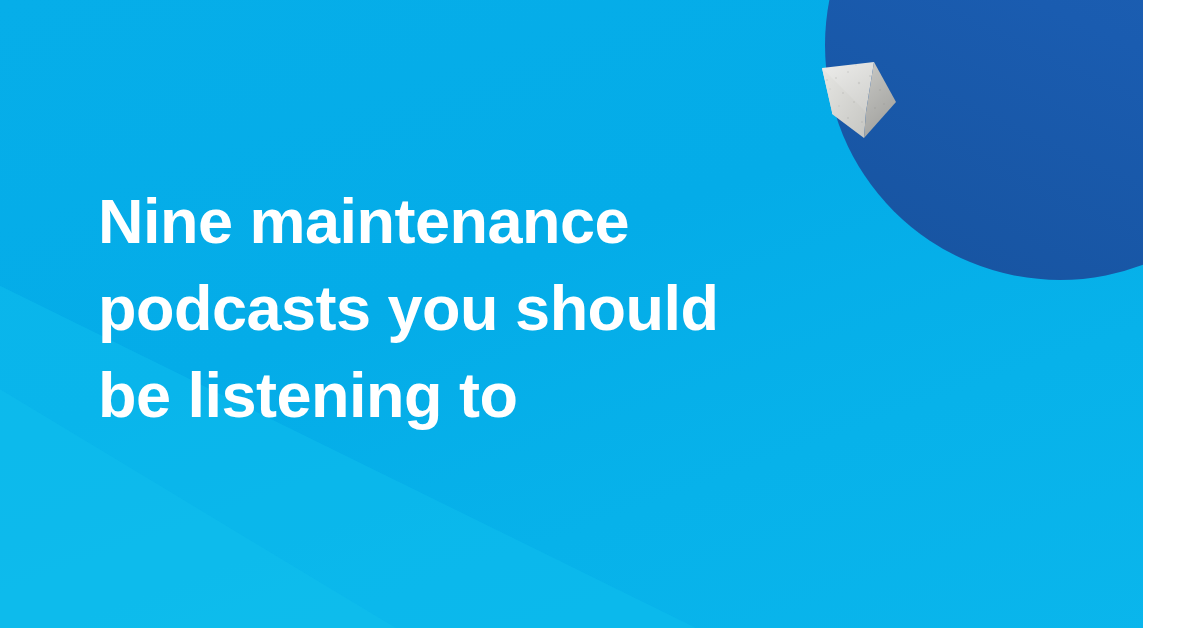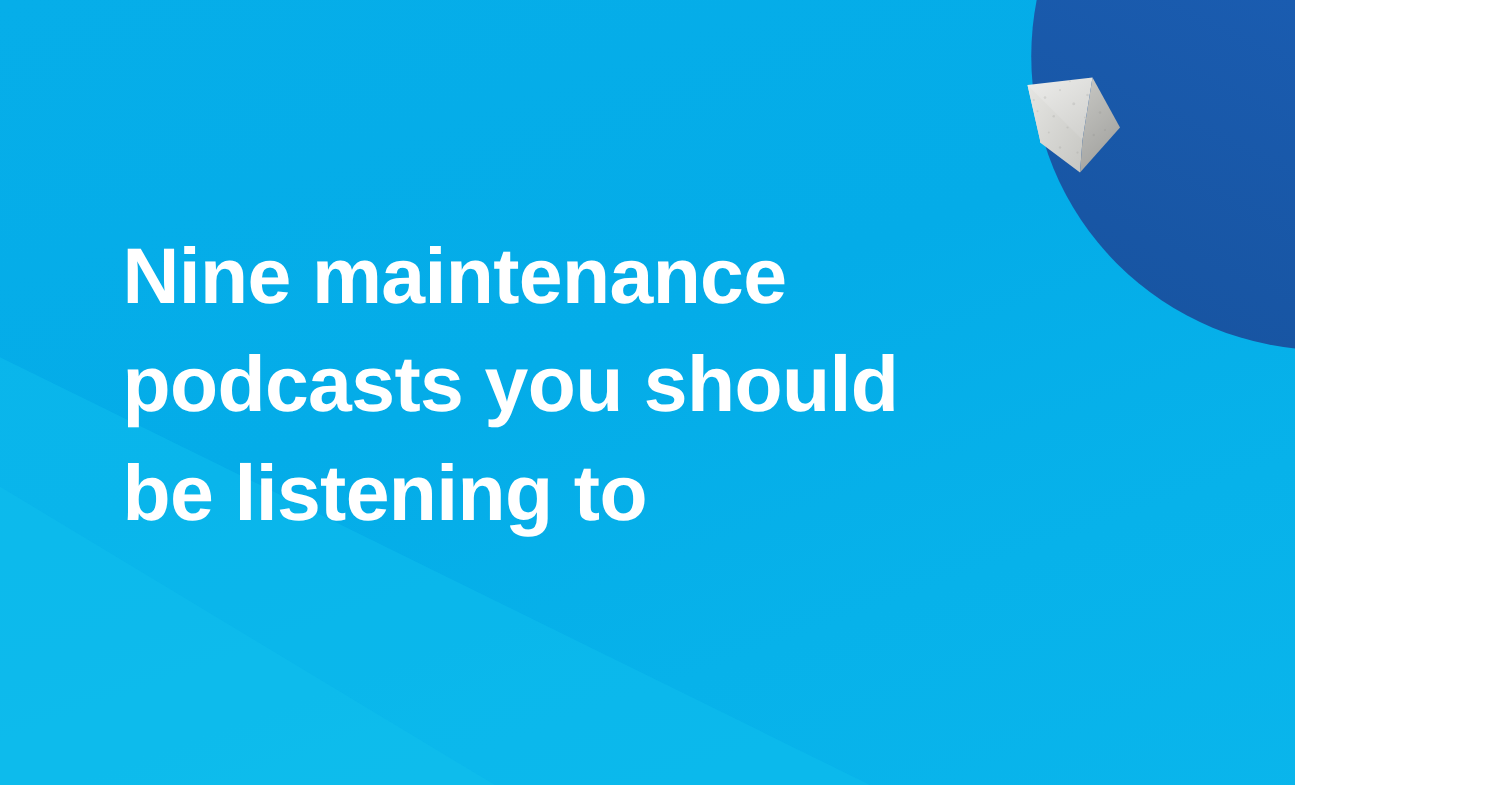--- a/index.html
+++ b/index.html
@@ -3,21 +3,21 @@
 <meta charset="utf-8">
 <title>Social card</title>
 <style>
   html, body {
     margin: 0;
     padding: 0;
     background: #ffffff;
   }
   #card {
     position: relative;
-    width: 1036px;
+    width: 1143px;
     height: 628px;
     overflow: hidden;
     font-family: "Liberation Sans", sans-serif;
     background: #a21caf;
   }
 
   
   .layer {
     position: absolute;
     top: 0; left: 0;

